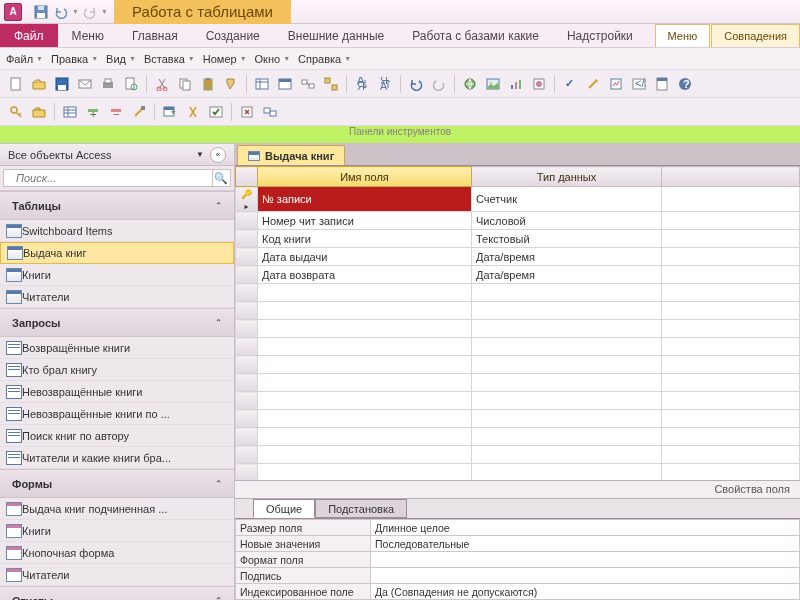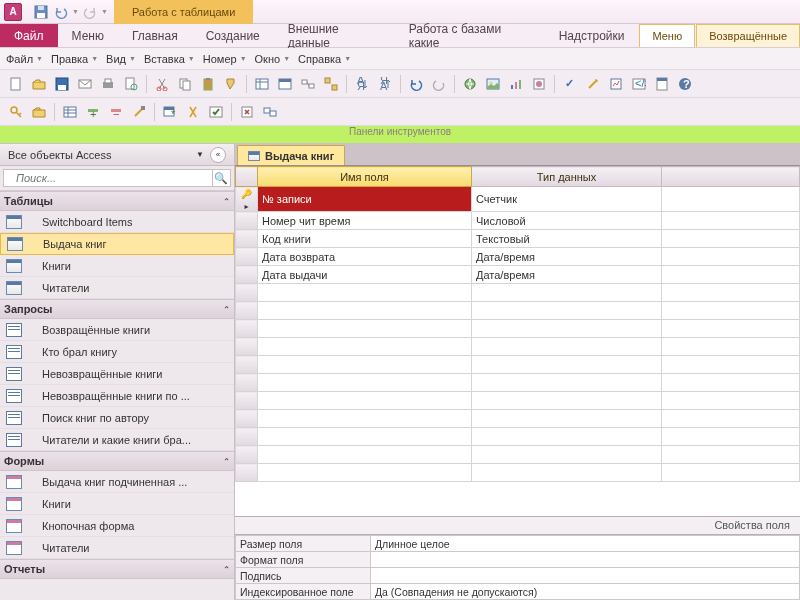--- a/index.html
+++ b/index.html
@@ -2,21 +2,21 @@
 <html><head>
 <meta charset="utf-8">
 <style>
 *{box-sizing:border-box;margin:0;padding:0;font-family:"Segoe UI",Tahoma,sans-serif;font-size:11px;color:#333}
 body{width:800px;height:600px;overflow:hidden;background:#fff;display:flex;flex-direction:column}
 .titlebar{height:24px;background:linear-gradient(#fdf6fb,#f5eaf3);display:flex;align-items:center;border-bottom:1px solid #d6c6d3}
 .app-icon{width:18px;height:18px;margin:0 4px;border:1px solid #9e2a5a;background:#c43f79;color:#fff;font-weight:bold;display:flex;align-items:center;justify-content:center;font-size:10px;border-radius:2px}
 .qat{display:flex;align-items:center;gap:2px;padding:0 6px}
 .qat-btn{width:18px;height:18px;display:flex;align-items:center;justify-content:center;opacity:.75}
 .title-area{flex:1;display:flex;justify-content:center;color:#6b5466}
-.context-tab{background:#f3c15b;color:#6a4a0a;height:24px;display:flex;align-items:center;padding:0 18px;font-size:11px}
+.context-tab{background:#f3c15b;color:#6a4a0a;height:24px;display:flex;align-items:center;padding:0 18px;font-size:15px}
 .menubar{height:24px;display:flex;align-items:stretch;border-bottom:1px solid #d8cdd6;background:#f7eef5}
 .file-tab{background:#bd2b63;color:#fff;padding:0 14px;display:flex;align-items:center;font-size:12px}
 .menu-item{padding:0 14px;display:flex;align-items:center;color:#54414f;font-size:12px}
 .menu-spacer{flex:1}
 .ctx-tabs{display:flex}
 .ctx-tab{padding:0 12px;display:flex;align-items:center;background:#fef3d7;border:1px solid #e2c06a;border-bottom:none;color:#6a4a0a;margin-left:1px}
 .toolbar-row{height:22px;display:flex;align-items:center;gap:8px;padding:2px 6px;background:#f6f1f5;border-bottom:1px solid #e3d9e1}
 .tb-menu{display:flex;align-items:center;gap:3px;color:#4b3a47}
 .tb-menu .dd{font-size:7px;opacity:.6}
 .icon-row{height:28px;display:flex;align-items:center;gap:3px;padding:2px 6px;background:#f3ecf2;border-bottom:1px solid #e3d9e1}
@@ -25,23 +25,23 @@
 .toolbar-caption{height:18px;text-align:center;color:#8b7b88;font-size:10px;background:#bef264;border-bottom:1px solid #cdbfc9}
 .work{flex:1;display:flex;min-height:0}
 .nav{width:235px;border-right:1px solid #c8bfc6;display:flex;flex-direction:column;background:#eee7ec}
 .nav-head{height:22px;display:flex;align-items:center;padding:0 8px;background:linear-gradient(#f3eef2,#e3d9e1);border-bottom:1px solid #c7bbc4;color:#4d3d4a;font-size:12px}
 .nav-head .sp{flex:1}
 .nav-head .ch{width:16px;height:16px;border:1px solid #b9adb6;border-radius:8px;display:flex;align-items:center;justify-content:center;font-size:8px;background:#fff}
 .search{display:flex;padding:3px;background:#eee7ec;border-bottom:1px solid #d6ccd3}
 .search input{flex:1;height:18px;border:1px solid #c9bfc6;padding:0 12px;font-style:italic;color:#888}
 .search .mag{width:18px;height:18px;border:1px solid #c9bfc6;border-left:none;display:flex;align-items:center;justify-content:center;color:#5a7aa4;background:#fff}
 .nav-body{flex:1;overflow-y:auto}
-.cat{height:20px;display:flex;align-items:center;padding:0 4px;background:linear-gradient(#ece2ea,#ddd1da);border-top:1px solid #cfc3cc;border-bottom:1px solid #cfc3cc;font-weight:bold;color:#4e3b55;justify-content:space-between}
+.cat{height:29px;display:flex;align-items:center;padding:0 12px;background:linear-gradient(#ece2ea,#ddd1da);border-top:1px solid #cfc3cc;border-bottom:1px solid #cfc3cc;font-weight:bold;color:#4e3b55;justify-content:space-between}
 .cat .ch2{font-size:8px;color:#6a5a67}
-.nrow{height:22px;display:flex;align-items:center;padding:0 6px;gap:20px;border-bottom:1px solid #e5dde3}
+.nrow{height:22px;display:flex;align-items:center;padding:0 6px;gap:0;border-bottom:1px solid #e5dde3}
 .nrow.sel{background:#fde7a3;border:1px solid #e6b84e}
 .nic{width:16px;height:14px;flex-shrink:0}
 .tbl-ic{background:linear-gradient(#fff,#e8e8e8);border:1px solid #6a8ab0;position:relative}
 .tbl-ic::before{content:"";position:absolute;top:0;left:0;right:0;height:3px;background:#5a7aa4}
 .qry-ic{background:#fff;border:1px solid #5a7aa4;position:relative}
 .qry-ic::before,.qry-ic::after{content:"";position:absolute;left:1px;right:1px;height:1px;background:#5a7aa4}
 .qry-ic::before{top:2px}.qry-ic::after{top:5px}
 .frm-ic{background:#fff;border:1px solid #6a8ab0;position:relative}
 .frm-ic::before{content:"";position:absolute;top:0;left:0;right:0;height:3px;background:#d07ba4}
 .main{flex:1;display:flex;flex-direction:column;min-width:0}
@@ -102,21 +102,21 @@
   <div class="file-tab">Файл</div>
   <div class="menu-item">Меню</div>
   <div class="menu-item">Главная</div>
   <div class="menu-item">Создание</div>
   <div class="menu-item">Внешние данные</div>
   <div class="menu-item">Работа с базами какие</div>
   <div class="menu-item">Надстройки</div>
   <div class="menu-spacer"></div>
   <div class="ctx-tabs">
     <div class="ctx-tab active" style="background:#fff">Меню</div>
-    <div class="ctx-tab">Возвращённые</div>
+    <div class="ctx-tab">Совпадения</div>
   </div>
 </div>
 
 <div class="toolbar-row">
   <div class="tb-menu">
       <span>Файл</span>
       <span class="dd">▼</span>
     </div>
   <div class="tb-menu">
       <span>Правка</span>
@@ -504,44 +504,44 @@
           <th style="background:linear-gradient(#f5f0f4,#e2d9e0);border-color:#c5bac2"></th>
         </tr>
         <tr>
               <td class="rowh"><span class="key">🔑</span><span class="arrow">▸</span></td>
               <td class="sel">№ записи</td>
               <td>Счетчик</td>
               <td></td>
             </tr>
         <tr>
               <td class="rowh"></td>
-              <td>Номер чит время</td>
+              <td>Номер чит записи</td>
               <td>Числовой</td>
               <td></td>
             </tr>
         <tr>
               <td class="rowh"></td>
               <td>Код книги</td>
               <td>Текстовый</td>
               <td></td>
             </tr>
         <tr>
               <td class="rowh"></td>
+              <td>Дата выдачи</td>
+              <td>Дата/время</td>
+              <td></td>
+            </tr>
+        <tr>
+              <td class="rowh"></td>
               <td>Дата возврата</td>
               <td>Дата/время</td>
               <td></td>
             </tr>
         <tr>
               <td class="rowh"></td>
-              <td>Дата выдачи</td>
-              <td>Дата/время</td>
-              <td></td>
-            </tr>
-        <tr>
-              <td class="rowh"></td>
               <td></td>
               <td></td>
               <td></td>
             </tr>
         <tr>
               <td class="rowh"></td>
               <td></td>
               <td></td>
               <td></td>
             </tr>
@@ -597,27 +597,35 @@
               <td class="rowh"></td>
               <td></td>
               <td></td>
               <td></td>
             </tr>
       </tbody>
         </table>
     </div>
     <div class="prop-label">Свойства поля</div>
     <div class="props">
+      <div class="prop-tabs">
+        <div class="ptab active">Общие</div>
+        <div class="ptab">Подстановка</div>
+      </div>
       <table class="pgrid">
         <tbody>
             <tr>
               <td>Размер поля</td>
               <td>Длинное целое</td>
             </tr>
         <tr>
+              <td>Новые значения</td>
+              <td>Последовательные</td>
+            </tr>
+        <tr>
               <td>Формат поля</td>
               <td></td>
             </tr>
         <tr>
               <td>Подпись</td>
               <td></td>
             </tr>
         <tr>
               <td>Индексированное поле</td>
               <td>Да (Совпадения не допускаются)</td>

